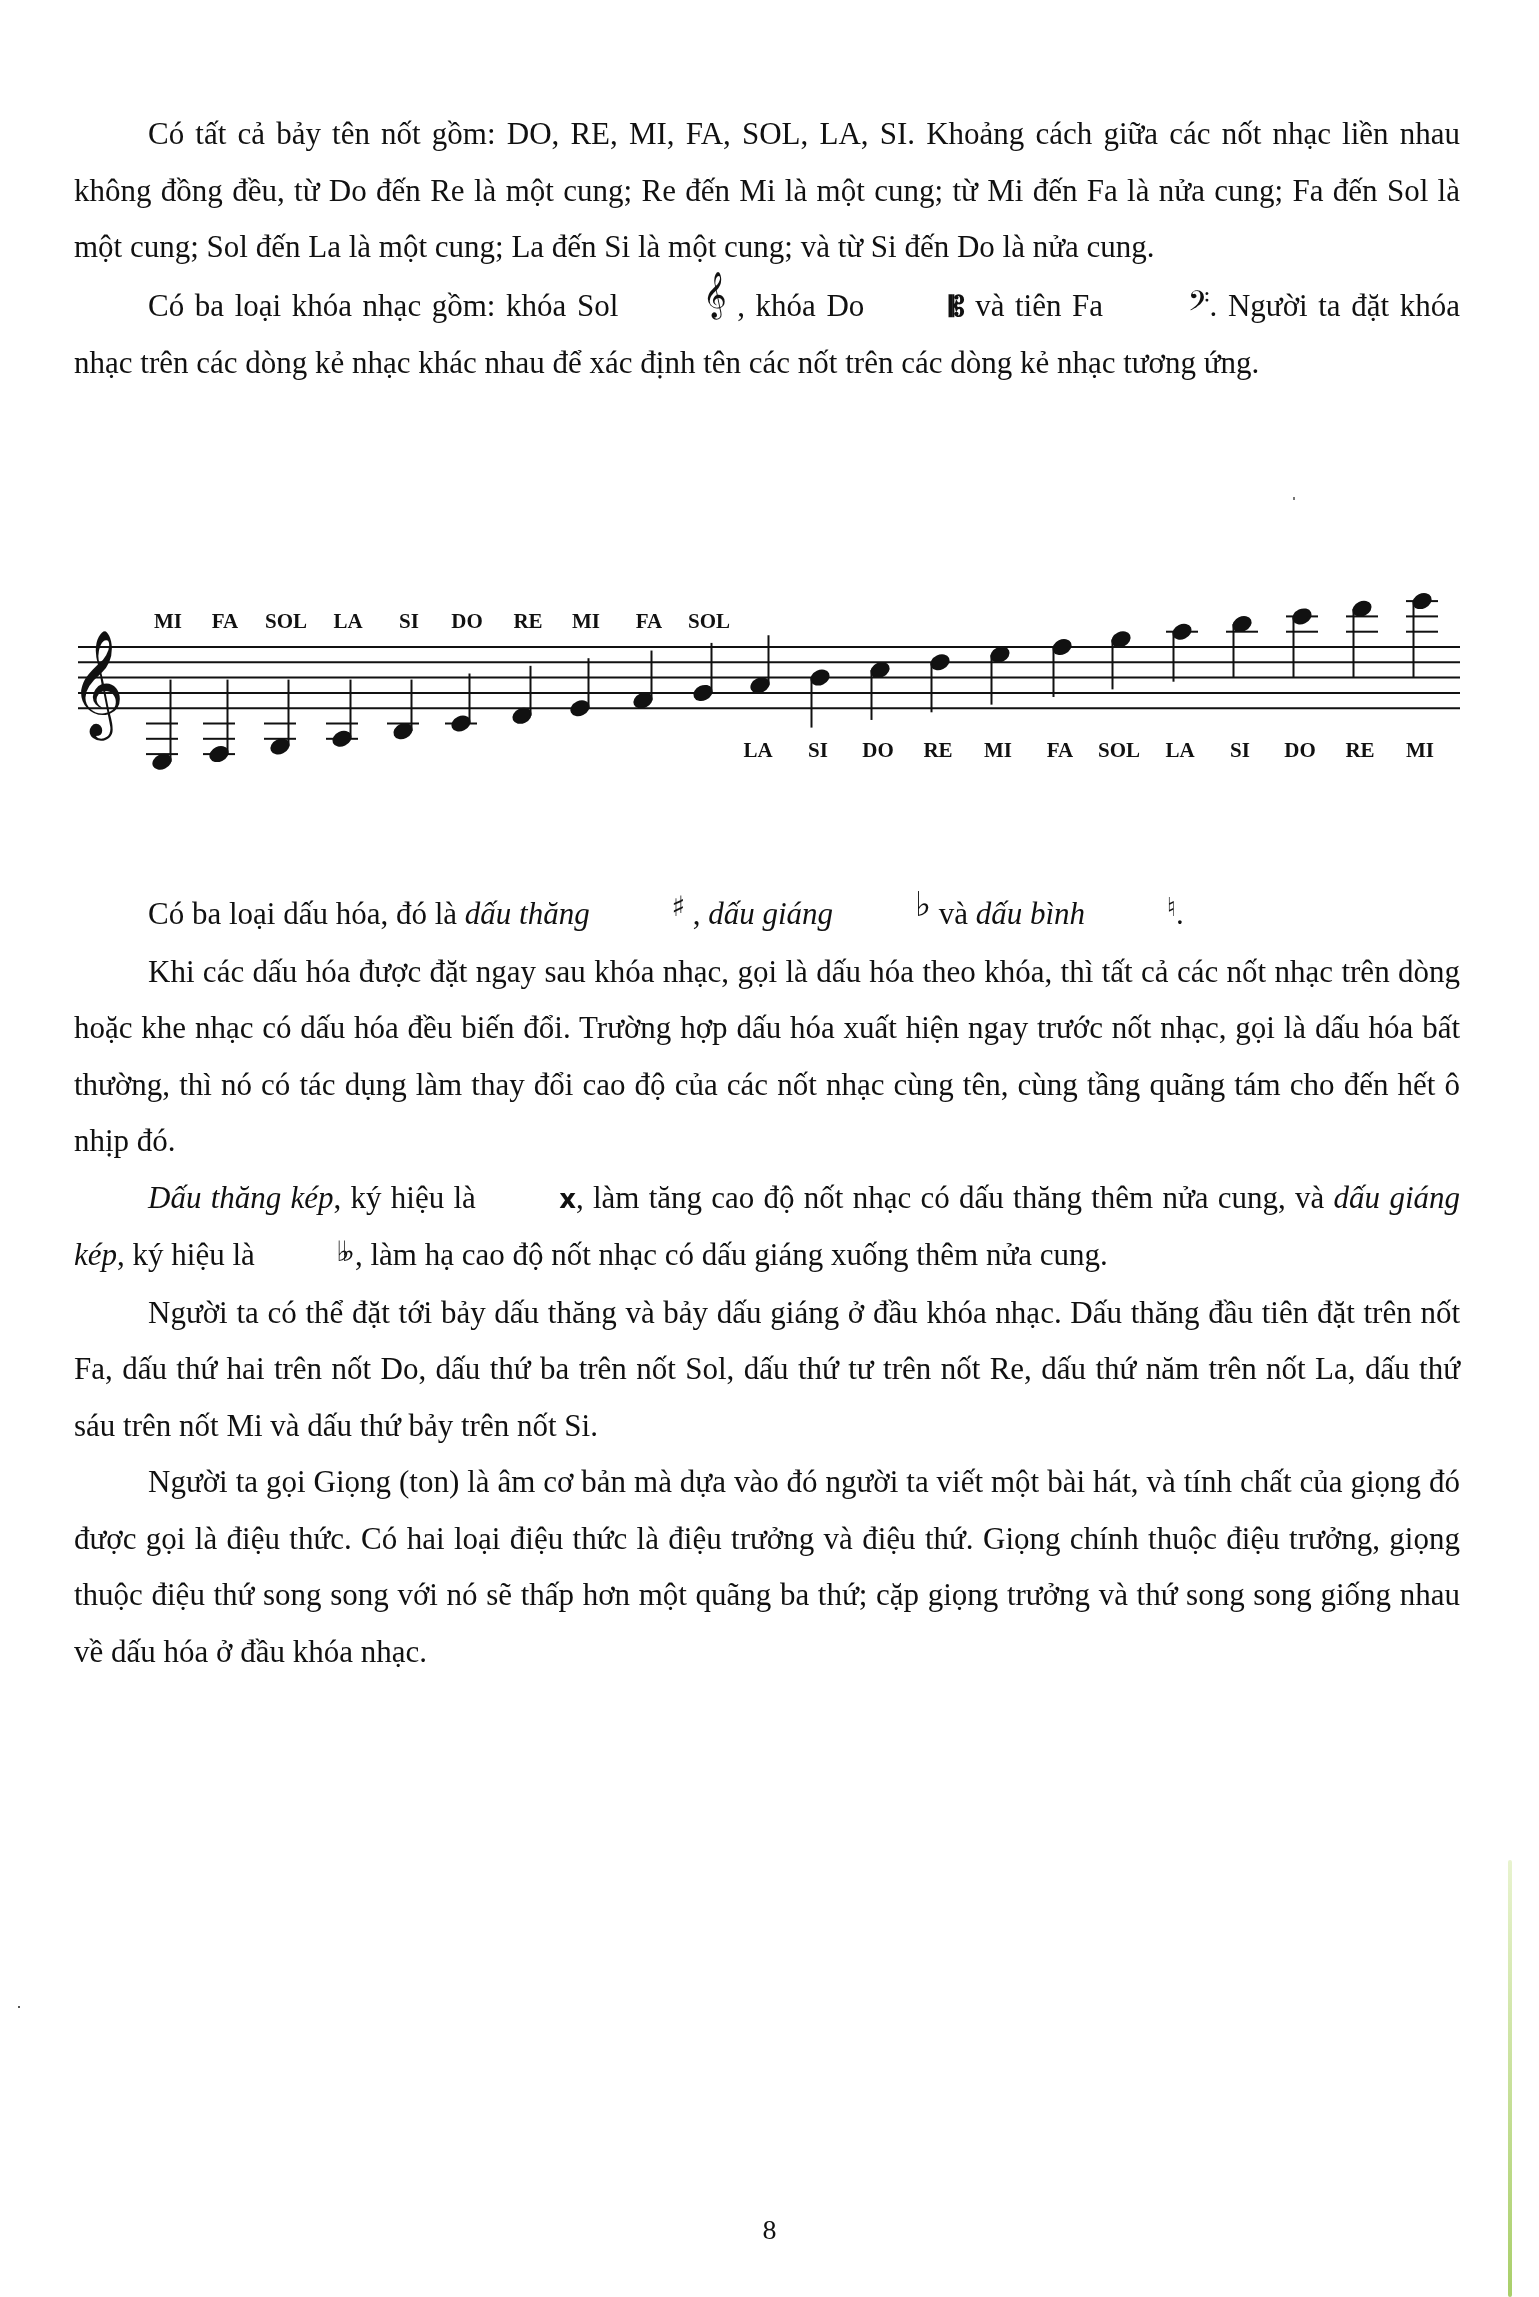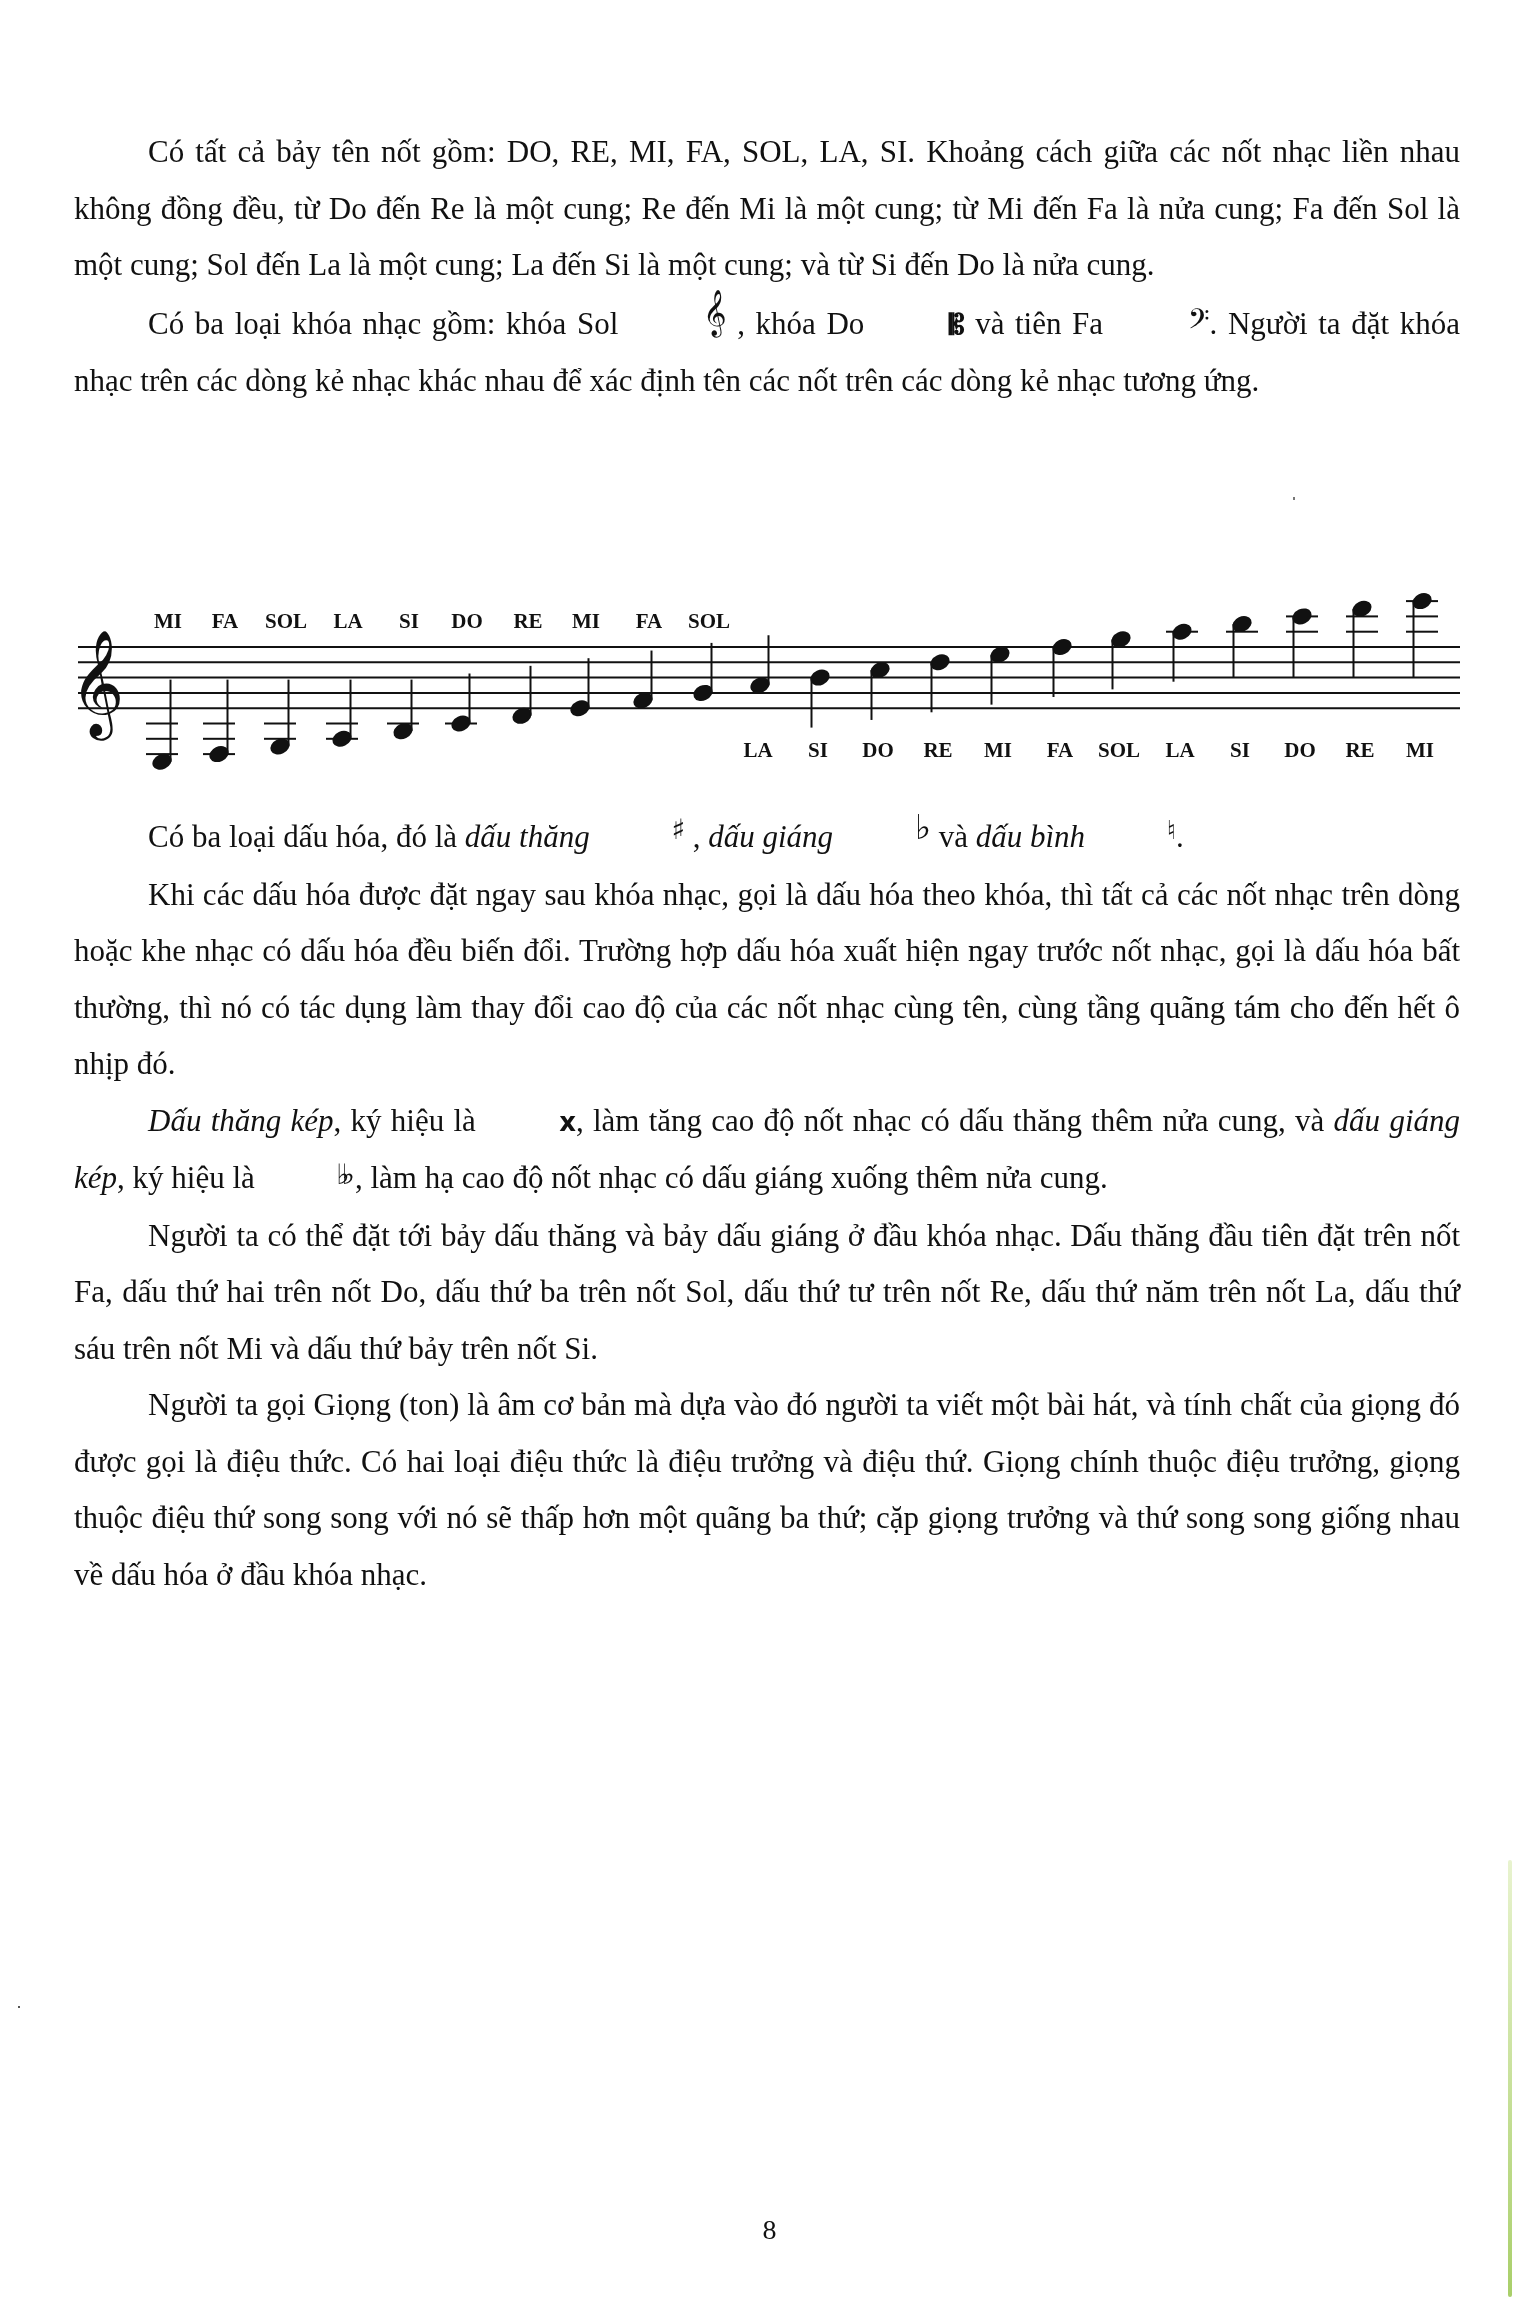--- a/index.html
+++ b/index.html
@@ -5,22 +5,22 @@
   html, body { margin: 0; padding: 0; }
   body {
     width: 1539px; height: 2297px; background: #ffffff; position: relative; overflow: hidden;
     font-family: "Liberation Serif", "DejaVu Serif", serif; color: #111;
   }
   .page-text {
     position: absolute; left: 74px; width: 1386px;
     font-size: 31px; line-height: 56.5px; text-align: justify;
   }
   .page-text p { margin: 0; text-indent: 74px; }
-  #block1 { top: 124px; }
-  #block2 { top: 807px; }
+  #block1 { top: 106px; }
+  #block2 { top: 884px; }
   i { font-style: italic; }
   .sym { font-family: "DejaVu Sans", sans-serif; font-weight: bold; display: inline-block; }
   .sym.treble { font-size: 40px; line-height: 10px; position: relative; top: -8px; font-weight: normal; }
   .sym.alto { font-size: 28px; }
   .sym.bass { font-size: 34px; font-weight: normal; }
   .sym.sharp { font-size: 28px; position: relative; top: -8px; }
   .sym.flat { font-size: 34px; position: relative; top: -8px; }
   .sym.natural { font-size: 26px; position: relative; top: -8px; font-weight: normal; }
   .sym.dsharp { font-size: 26px; }
   .sym.dflat { font-size: 28px; position: relative; top: -4px; letter-spacing: -8px; padding-right: 8px; }

